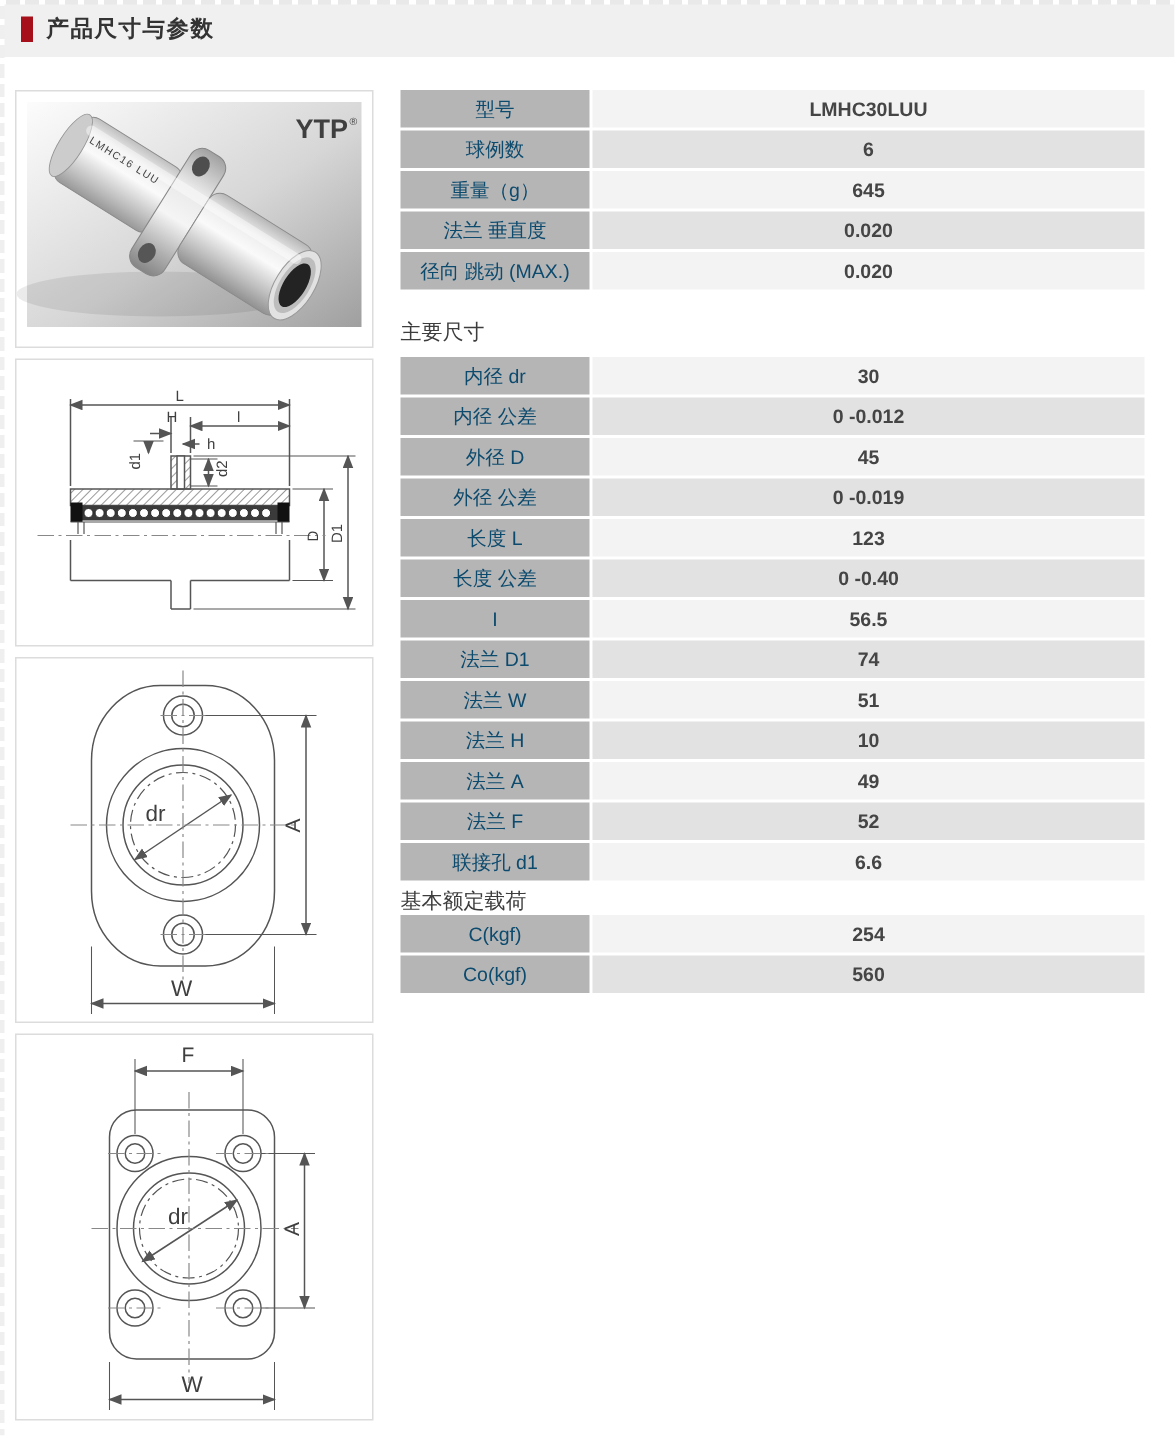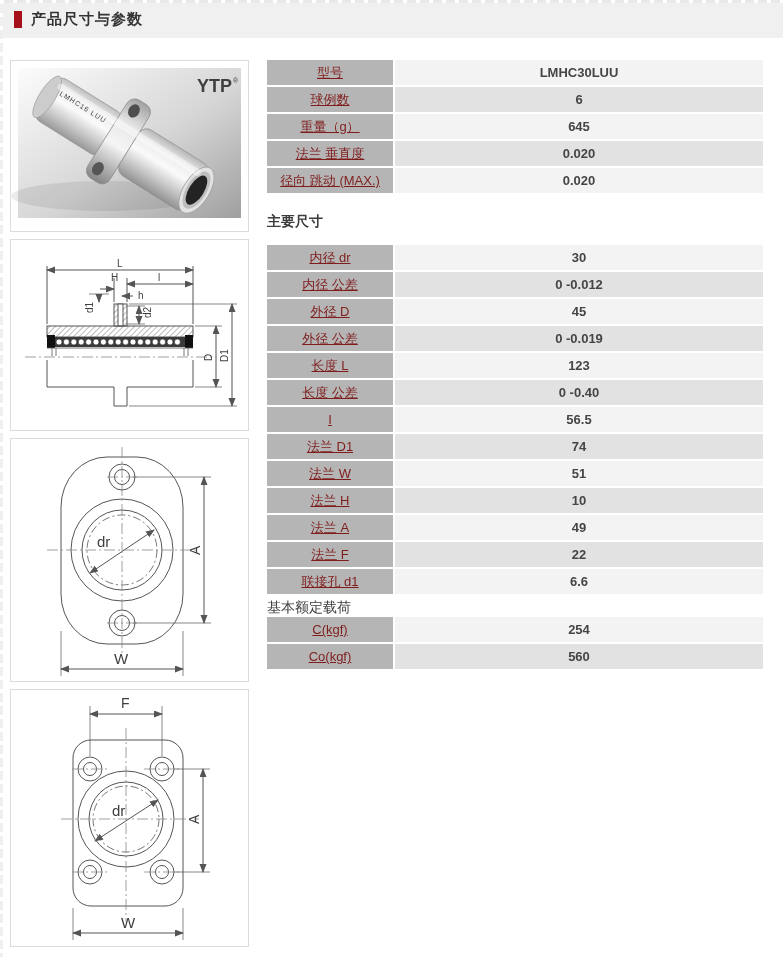--- a/index.html
+++ b/index.html
@@ -28,34 +28,33 @@
   }
   .left-col { position:absolute; left:10px; top:60px; width:239px; }
   .img-box {
     width:239px; border:1px solid #dcdcdc; background:#ffffff; margin-bottom:7px;
     overflow:hidden;
   }
   .img-box svg { display:block; }
   .right-col { position:absolute; left:267px; top:60px; width:496px; }
   .spec-row { display:flex; height:25px; margin-bottom:2px; font-size:13px; }
   .spec-label {
-    width:126px; flex:0 0 126px; background:#b5b5b5; color:#7f1d1d;
+    width:126px; flex:0 0 126px; background:#b5b5b5; color:#0c4a6e;
     display:flex; align-items:center; justify-content:center; margin-right:2px;
     white-space:nowrap;
-    text-decoration:underline;
   }
   .spec-value {
     flex:1; display:flex; align-items:center; justify-content:center; color:#454545;font-weight:bold;
   }
   .spec-value.light { background:#f3f3f3; }
   .spec-value.dark  { background:#e2e2e2; }
   .section-heading {
     font-size:14px; color:#3d3d3d; line-height:20px;
   }
-  .section-heading.first { margin-top:18px; margin-bottom:14px;font-weight:bold; }
+  .section-heading.first { margin-top:18px; margin-bottom:7px; }
   .section-heading.second { margin-top:3px; margin-bottom:0; }
   
   text { font-family:"Liberation Sans","DejaVu Sans",sans-serif; fill:#3f3f3f; }
 </style>
 </head>
 <body>
 
 <div class="dash-top"></div>
 <div class="dash-left"></div>
 
@@ -360,21 +359,21 @@
       <div class="spec-row">
         <div class="spec-label">法兰 H</div>
         <div class="spec-value dark">10</div>
       </div>
       <div class="spec-row">
         <div class="spec-label">法兰 A</div>
         <div class="spec-value light">49</div>
       </div>
       <div class="spec-row">
         <div class="spec-label">法兰 F</div>
-        <div class="spec-value dark">22</div>
+        <div class="spec-value dark">52</div>
       </div>
       <div class="spec-row">
         <div class="spec-label">联接孔 d1</div>
         <div class="spec-value light">6.6</div>
       </div>
     </div>
 
   <div class="section-heading second">基本额定载荷</div>
   <div class="spec-table">
       <div class="spec-row">

